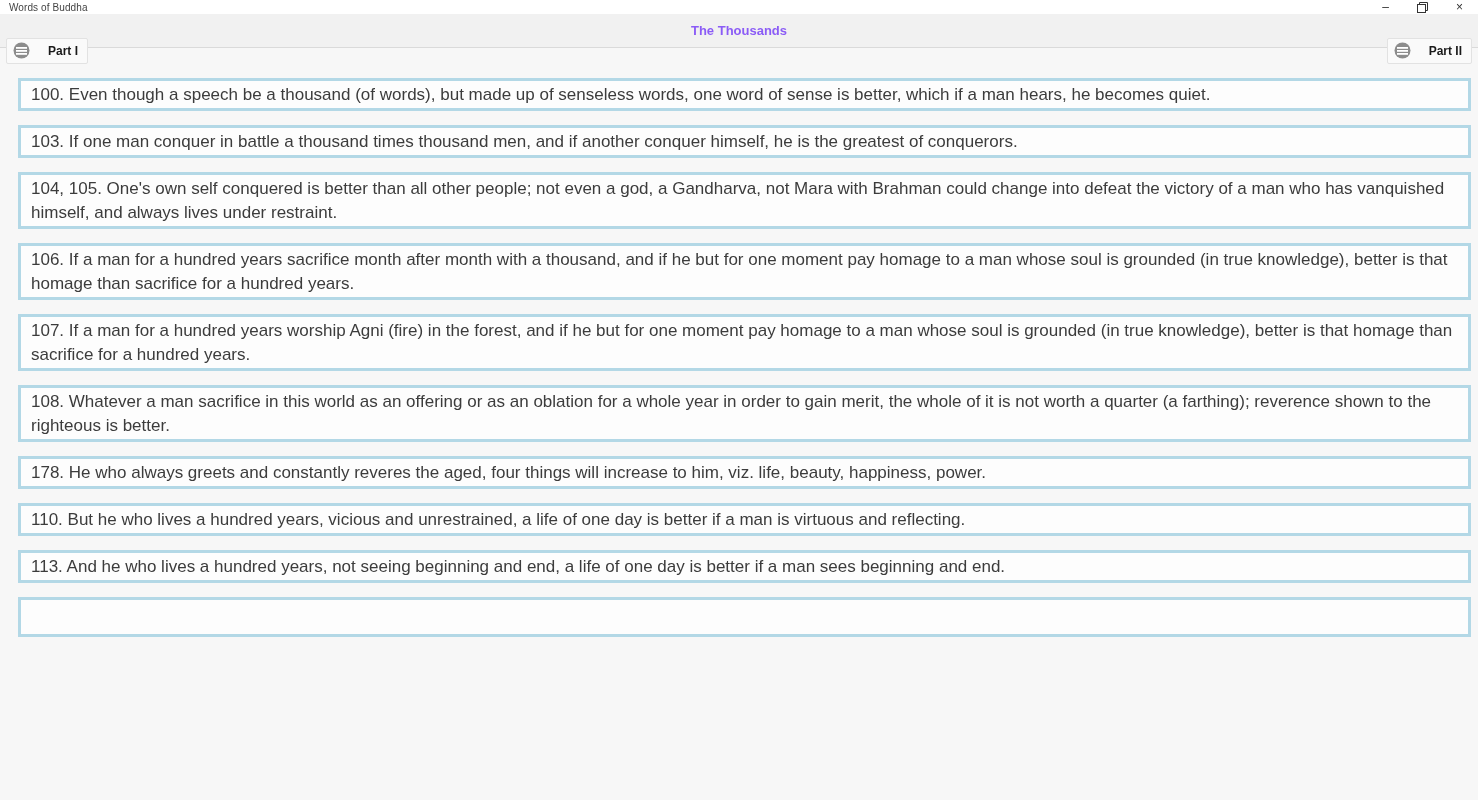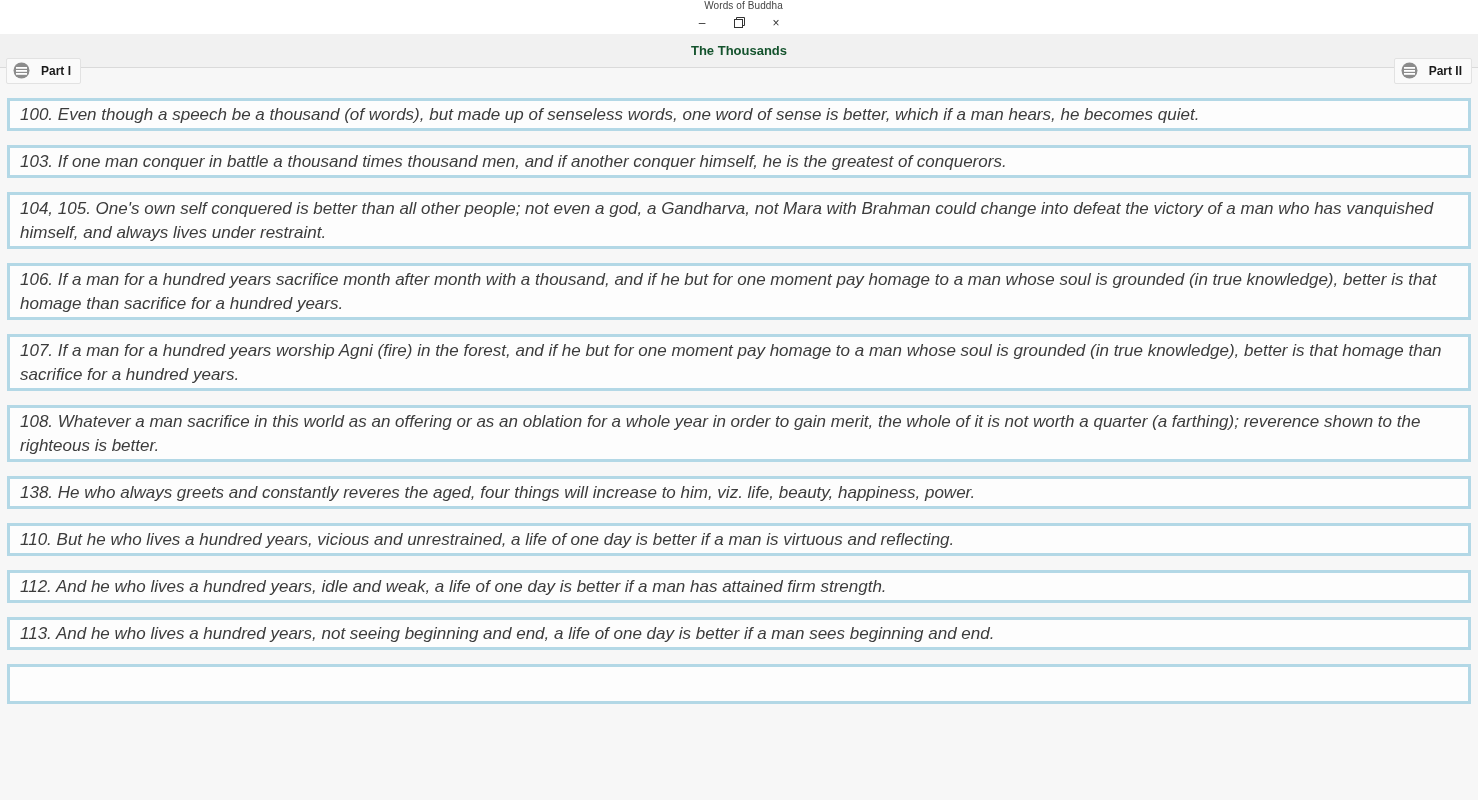--- a/index.html
+++ b/index.html
@@ -3,57 +3,57 @@
 <meta charset="utf-8">
 <style>
   * { margin: 0; padding: 0; box-sizing: border-box; }
   html, body {
     width: 1478px; height: 800px; overflow: hidden;
     font-family: "Liberation Sans", sans-serif;
     background: #f7f7f7;
   }
   
   .titlebar {
-    height: 34px; background: #ffffff;
-    display: flex; align-items: center; justify-content: space-between; flex-direction: column;
+    height: 14px; background: #ffffff;
+    display: flex; align-items: center; justify-content: space-between;
   }
   .titlebar-title {
     font-size: 10px; color: #444; padding-left: 9px; letter-spacing: .1px;
   }
   .win-controls { display: flex; height: 100%; }
   .win-btn {
     width: 37px; height: 100%;
     display: flex; align-items: center; justify-content: center;
     font-size: 12px; color: #333; background: transparent; border: none;
     cursor: default;
   }
   .restore-glyph { display: block; }
   
   .headerbar {
     height: 34px; background: #f1f1f1;
     border-bottom: 1px solid #dadada;
     display: flex; align-items: center; justify-content: space-between;
     padding: 0 6px; position: relative;
   }
   .part-btn {
-    display: flex; align-items: center; gap: 11px;
+    display: flex; align-items: center; gap: 18px;
     background: #fafafa; border: 1px solid #e2e2e2; border-radius: 2px;
     padding: 3px 9px 3px 6px; height: 26px;
     font-family: "Liberation Sans", sans-serif;
     font-size: 12px; font-weight: bold; color: #1a1a1a; margin-top: 40px;
   }
   .menu-circle-icon { width: 17px; height: 17px; display: block; }
   .header-title {
     position: absolute; left: 0; right: 0; text-align: center;
-    font-size: 13px; font-weight: bold; color: #14532d;
+    font-size: 13px; font-weight: bold; color: #8b5cf6;
     pointer-events: none;
   }
   
   .verses {
-    padding: 30px 7px 0 7px; height: 743px; overflow: hidden; font-style: italic;
+    padding: 30px 7px 0 18px; height: 743px; overflow: hidden;
   }
   .verse {
     background: #fdfdfd;
     border: 3px solid #b3d8e6;
     padding: 1.5px 10px;
     font-size: 17px; line-height: 24px; color: #3c3c3c;
     margin-bottom: 14px;
   }
   .verse.partial { height: 40px; }
 </style>
@@ -100,18 +100,17 @@
   </button>
 </div>
 
 <div class="verses">
   <div class="verse">100. Even though a speech be a thousand (of words), but made up of senseless words, one word of sense is better, which if a man hears, he becomes quiet.</div>
   <div class="verse">103. If one man conquer in battle a thousand times thousand men, and if another conquer himself, he is the greatest of conquerors.</div>
   <div class="verse">104, 105. One's own self conquered is better than all other people; not even a god, a Gandharva, not Mara with Brahman could change into defeat the victory of a man who has vanquished himself, and always lives under restraint.</div>
   <div class="verse">106. If a man for a hundred years sacrifice month after month with a thousand, and if he but for one moment pay homage to a man whose soul is grounded (in true knowledge), better is that homage than sacrifice for a hundred years.</div>
   <div class="verse">107. If a man for a hundred years worship Agni (fire) in the forest, and if he but for one moment pay homage to a man whose soul is grounded (in true knowledge), better is that homage than sacrifice for a hundred years.</div>
   <div class="verse">108. Whatever a man sacrifice in this world as an offering or as an oblation for a whole year in order to gain merit, the whole of it is not worth a quarter (a farthing); reverence shown to the righteous is better.</div>
-  <div class="verse">138. He who always greets and constantly reveres the aged, four things will increase to him, viz. life, beauty, happiness, power.</div>
+  <div class="verse">178. He who always greets and constantly reveres the aged, four things will increase to him, viz. life, beauty, happiness, power.</div>
   <div class="verse">110. But he who lives a hundred years, vicious and unrestrained, a life of one day is better if a man is virtuous and reflecting.</div>
-  <div class="verse">112. And he who lives a hundred years, idle and weak, a life of one day is better if a man has attained firm strength.</div>
   <div class="verse">113. And he who lives a hundred years, not seeing beginning and end, a life of one day is better if a man sees beginning and end.</div>
   <div class="verse partial"></div>
 </div>
 
 </body></html>

